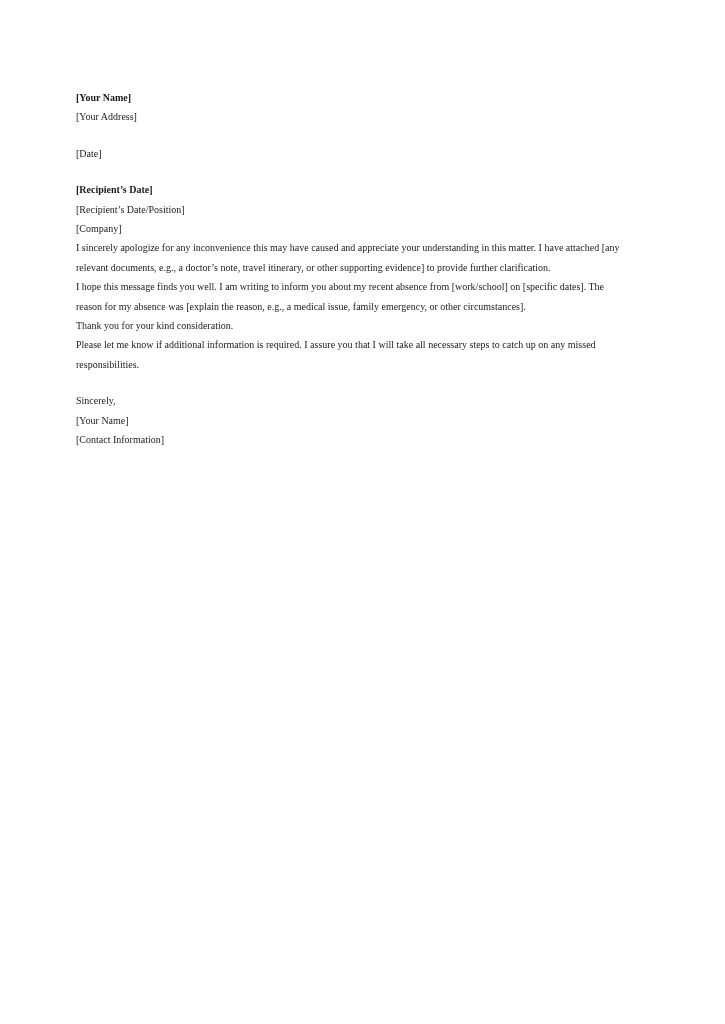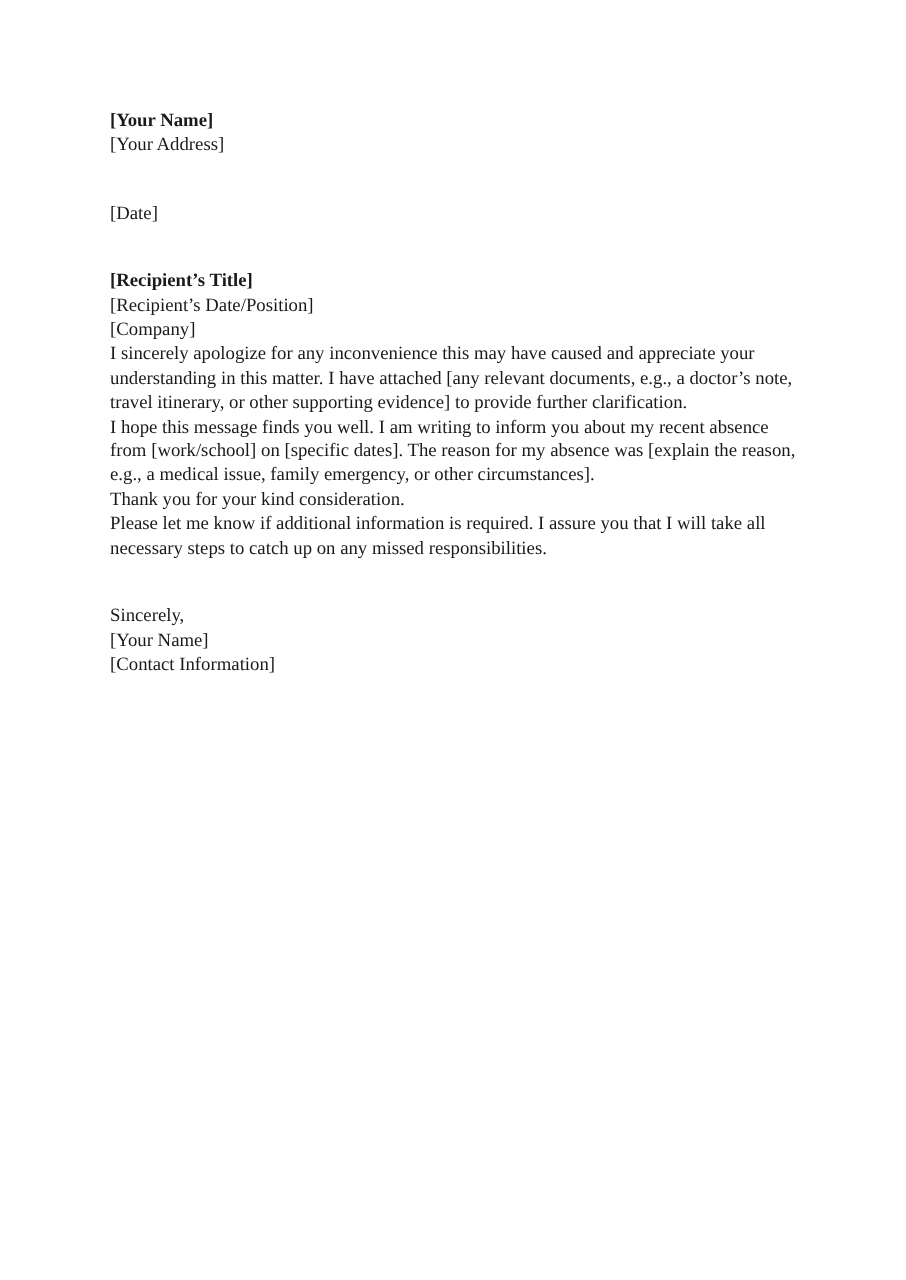--- a/index.html
+++ b/index.html
@@ -12,50 +12,50 @@
     width: 725px;
     height: 1024px;
     background: #ffffff;
     overflow: hidden;
     font-family: "Liberation Serif", "DejaVu Serif", serif;
     color: #1a1a1a;
   }
   .content {
     position: absolute;
     top: 88px;
-    left: 88px;
+    left: 76px;
     width: 552px;
-    font-size: 15px;
+    font-size: 10px;
     line-height: 19.4px;
   }
   .line {
     margin: 0;
   }
   .bold {
     font-weight: bold;
   }
   .gap {
-    margin-top: 35px;
+    margin-top: 17px;
   }
   .para {
     margin: 0;
   }
 </style>
 </head>
 <body>
 
 <div class="page">
   <div class="content">
 
     <p class="line bold">[Your Name]</p>
     <p class="line">[Your Address]</p>
 
     <p class="line gap">[Date]</p>
 
-    <p class="line gap bold">[Recipient’s Title]</p>
+    <p class="line gap bold">[Recipient’s Date]</p>
     <p class="line">[Recipient’s Date/Position]</p>
     <p class="line">[Company]</p>
 
 
     <p class="para gap">I sincerely apologize for any inconvenience this may have caused and appreciate your understanding in this matter. I have attached [any relevant documents, e.g., a doctor’s note, travel itinerary, or other supporting evidence] to provide further clarification.</p>
     <p class="para gap">I hope this message finds you well. I am writing to inform you about my recent absence from [work/school] on [specific dates]. The reason for my absence was [explain the reason, e.g., a medical issue, family emergency, or other circumstances].</p>
     <p class="para gap">Thank you for your kind consideration.</p>
     <p class="para gap">Please let me know if additional information is required. I assure you that I will take all necessary steps to catch up on any missed responsibilities.</p>
 
     <p class="line gap">Sincerely,</p>

